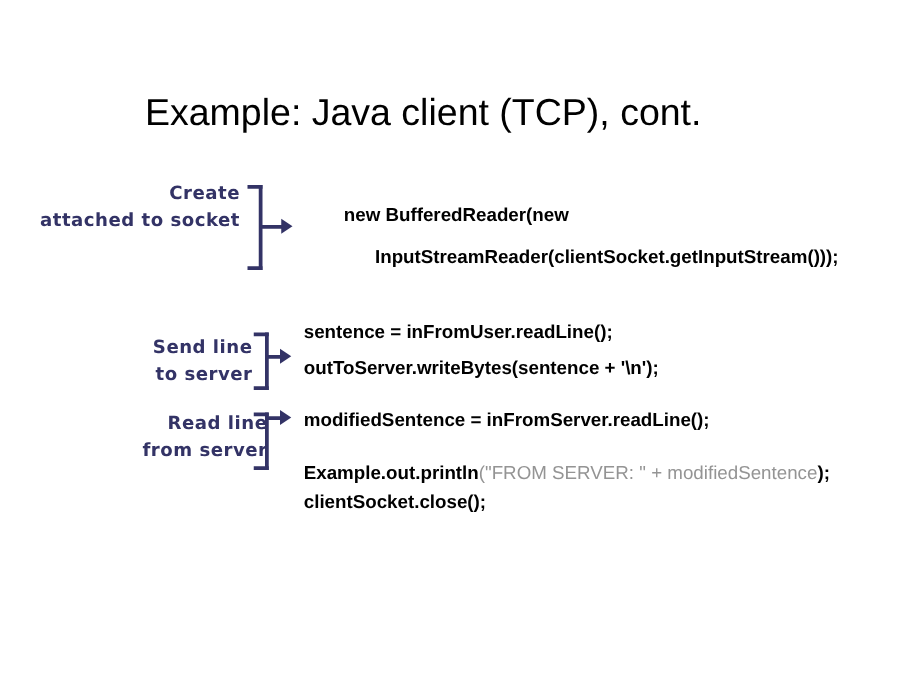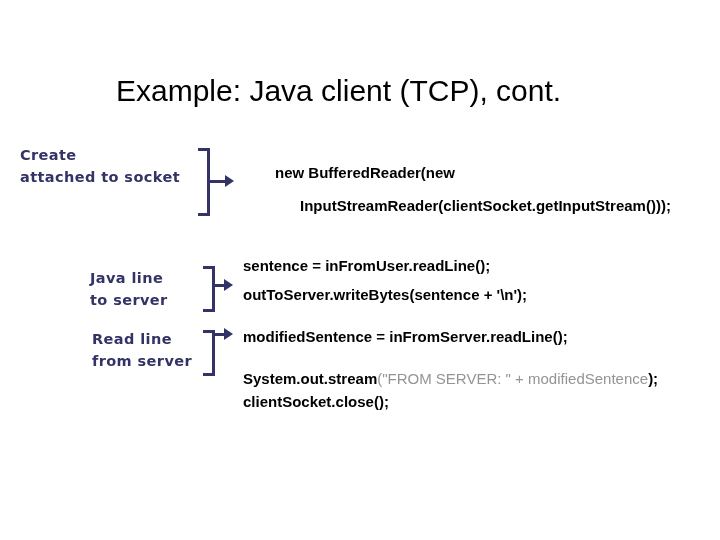--- a/index.html
+++ b/index.html
@@ -21,20 +21,21 @@
     letter-spacing: 0px;
     white-space: nowrap;
   }
   .annot {
     position: absolute;
     color: #333366;
     font-family: "DejaVu Sans", sans-serif;
     font-weight: 700;
     font-size: 14.5px;
     line-height: 22px;
+    text-align: right;
     letter-spacing: 0.4px;
     white-space: nowrap;
   }
   .bracket {
     position: absolute;
     width: 9px;
     border-top: 3px solid #333366;
     border-right: 3px solid #333366;
     border-bottom: 3px solid #333366;
   }
@@ -79,21 +80,21 @@
 
   <div class="annot" style="left:20px; top:144px; width:172px;">
     <div>Create</div>
     <div>attached to socket</div>
   </div>
   <div class="bracket" style="left:198px; top:148px; height:62px;"></div>
   <div class="arrow-line" style="left:208px; top:180px; width:18px;"></div>
   <div class="arrow-head" style="left:225px; top:175px;"></div>
 
   <div class="annot" style="left:90px; top:267px; width:112px;">
-    <div>Java line</div>
+    <div>Send line</div>
     <div>to server</div>
   </div>
   <div class="bracket" style="left:203px; top:266px; height:40px;"></div>
   <div class="arrow-line" style="left:212px; top:284px; width:14px;"></div>
   <div class="arrow-head" style="left:224px; top:279px;"></div>
 
   <div class="annot" style="left:92px; top:328px; width:122px;">
     <div>Read line</div>
     <div>from server</div>
   </div>
@@ -104,21 +105,21 @@
   <div class="code" style="left:256px; top:164px;margin-left:19px;">new BufferedReader(new</div>
   <div class="code" style="left:256px; top:197px;margin-left:44px;">InputStreamReader(clientSocket.getInputStream()));</div>
 
   <div class="code" style="left:243px; top:244px;margin-top:13px;">sentence = inFromUser.readLine();</div>
 
   <div class="code" style="left:243px; top:286px;">outToServer.writeBytes(sentence + '\n');</div>
 
   <div class="code" style="left:243px; top:328px;">modifiedSentence = inFromServer.readLine();</div>
 
   <div class="code" style="left:243px; top:370px;">
-    <span>System.out.stream</span><span class="muted">("FROM SERVER: " + modifiedSentence</span><span>);</span>
+    <span>Example.out.println</span><span class="muted">("FROM SERVER: " + modifiedSentence</span><span>);</span>
   </div>
 
   <div class="code" style="left:243px; top:393px;">clientSocket.close();</div>
 
   <div class="brace" style="left:217px; top:451px;">}</div>
   <div class="brace" style="left:199px; top:474px;">}</div>
 
 </div>
 
 </body></html>

